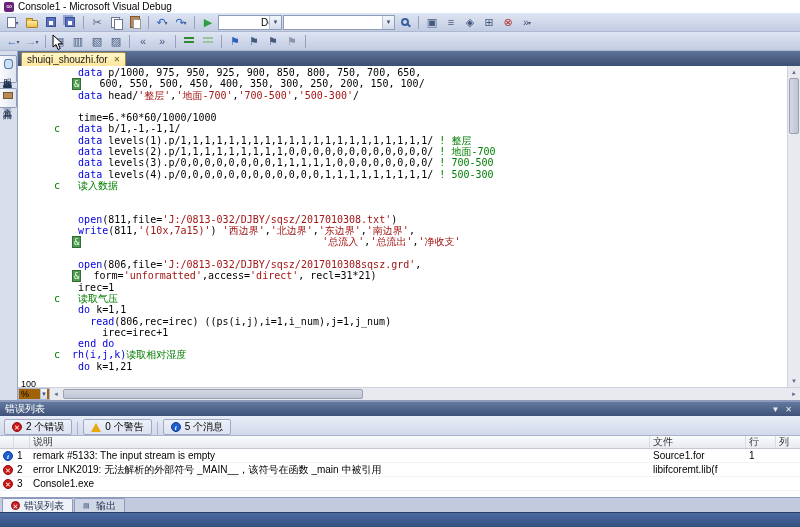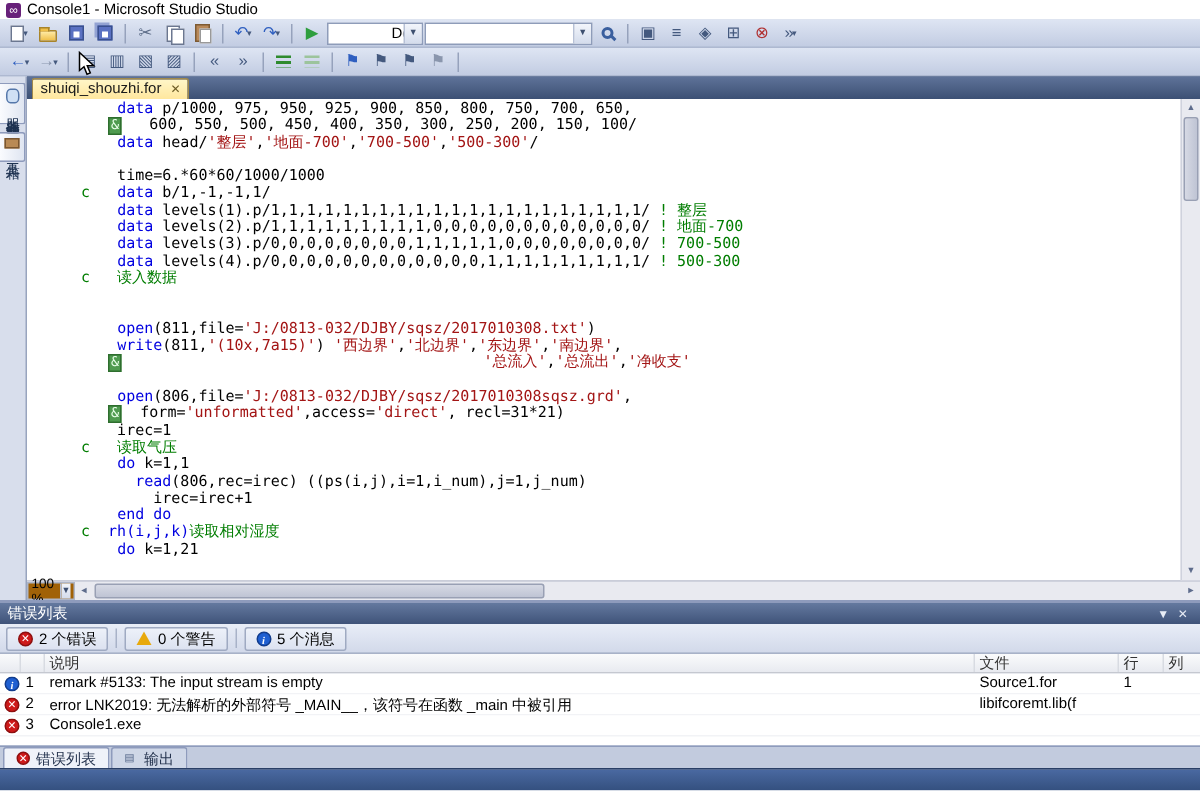--- a/index.html
+++ b/index.html
@@ -65,33 +65,33 @@
   .seg-k{color:#0000e0;}
   .seg-s{color:#a31515;}
   .seg-c{color:#007d00;}
   .seg-a{background:#4f9b4f;color:#eaffea;border:1px solid #2e6e2e;padding:0 1px;font-size:9px;}
   .vscroll{width:13px;background:#E9EAF0;border-left:1px solid #CFD2DD;display:flex;flex-direction:column;flex:none;}
   .sbtn{height:12px;font-size:6px;color:#5E6C8C;text-align:center;line-height:12px;flex:none;}
   .vthumb{height:56px;margin:0 1px;background:linear-gradient(90deg,#D6D9E4,#BFC4D4);border:1px solid #99A0B4;border-radius:2px;}
   .vfill{flex:1;}
 
   .editor-bottom{height:13px;display:flex;background:#E9EAF0;border-top:1px solid #CFD2DD;flex:none;align-items:center;}
-  .zoom{width:32px;height:12px;background:#a16207;border:1px solid #AEB6C8;font-size:9px;display:flex;align-items:center;padding:0 2px;gap:3px;flex:none;}
+  .zoom{width:32px;height:12px;background:#a16207;border:1px solid #AEB6C8;font-size:9px;display:flex;align-items:flex-end;padding:0 2px;gap:3px;flex:none;}
   .zoom .combo-arrow{height:10px;line-height:10px;width:9px;}
   .hscroll{flex:1;position:relative;height:13px;}
   .hbtn{position:absolute;top:0;width:12px;height:12px;font-size:6px;line-height:12px;text-align:center;color:#5E6C8C;}
   .hbtn.left{left:0;} .hbtn.right{right:0;}
   .hthumb{position:absolute;left:13px;top:1px;width:300px;height:10px;background:linear-gradient(#D6D9E4,#BFC4D4);border:1px solid #99A0B4;border-radius:2px;}
 
   
   .errpanel{height:97px;display:flex;flex-direction:column;flex:none;border-top:2px solid #8E9BBC;}
   .err-header{height:14px;background:linear-gradient(#64799F,#3F5379);color:#fff;font-size:10px;display:flex;align-items:center;padding:0 5px;flex:none;}
   .err-header .spacer{flex:1;}
   .err-hbtn{width:13px;text-align:center;font-size:8px;color:#E8EDF6;}
-  .err-toolbar{height:20px;background:linear-gradient(#E8EDF7,#D2D9EA);display:flex;align-items:center;padding:0 4px;gap:3px;font-size:10px;border-bottom:1px solid #A8B2C8;flex:none;}
+  .err-toolbar{height:20px;background:linear-gradient(#E8EDF7,#D2D9EA);display:flex;align-items:flex-end;padding:0 4px;gap:3px;font-size:10px;border-bottom:1px solid #A8B2C8;flex:none;}
   .filter-btn{display:inline-flex;align-items:center;gap:4px;height:16px;padding:0 7px;border:1px solid #9FAAC2;background:linear-gradient(#EDF1F9,#DCE2F0);border-radius:2px;white-space:nowrap;}
   .ftr-sep{width:1px;height:13px;background:#A8B2C8;margin:0 2px;}
   .sev{width:10px;height:10px;border-radius:50%;color:#fff;font-size:7px;line-height:10px;text-align:center;font-weight:bold;display:inline-block;flex:none;}
   .sev-error{background:#CE1A1A;border:1px solid #8d0f0f;}
   .sev-info{background:#1F5FD1;border:1px solid #123c8c;font-style:italic;font-family:"Liberation Serif",serif;}
   .sev-warn{width:0;height:0;border-left:5px solid transparent;border-right:5px solid transparent;border-bottom:9px solid #E8A90C;border-radius:0;background:none;}
 
   .grid-header{height:13px;display:flex;background:linear-gradient(#FAFBFC,#E8EAF0);border-bottom:1px solid #C5C8D0;font-size:10px;color:#333;flex:none;}
   .gc{border-right:1px solid #D8DBE2;padding:0 3px;display:flex;align-items:center;overflow:hidden;white-space:nowrap;}
   .w-icon{width:14px;flex:none;} .w-num{width:16px;flex:none;} .w-desc{flex:1;min-width:0;text-align:center;} .w-file{width:96px;flex:none;} .w-line{width:30px;flex:none;} .w-col{width:24px;flex:none;border-right:none;}
@@ -109,21 +109,21 @@
   
   .cursor{position:absolute;left:52px;top:34px;z-index:50;pointer-events:none;}
 </style>
 </head>
 <body>
 
 <div class="window">
 
   <div class="titlebar">
     <span class="vs-logo">∞</span>
-    <span class="title-text">Console1 - Microsoft Studio Studio</span>
+    <span class="title-text">Console1 - Microsoft Visual Debug</span>
   </div>
 
 
   <div class="toolbar">
       <span class="tb-btn">
         <span class="csicon i-page"></span>
         <span class="mini-dd">▾</span>
       </span>
       <span class="tb-btn">
         <span class="csicon i-folder"></span>

